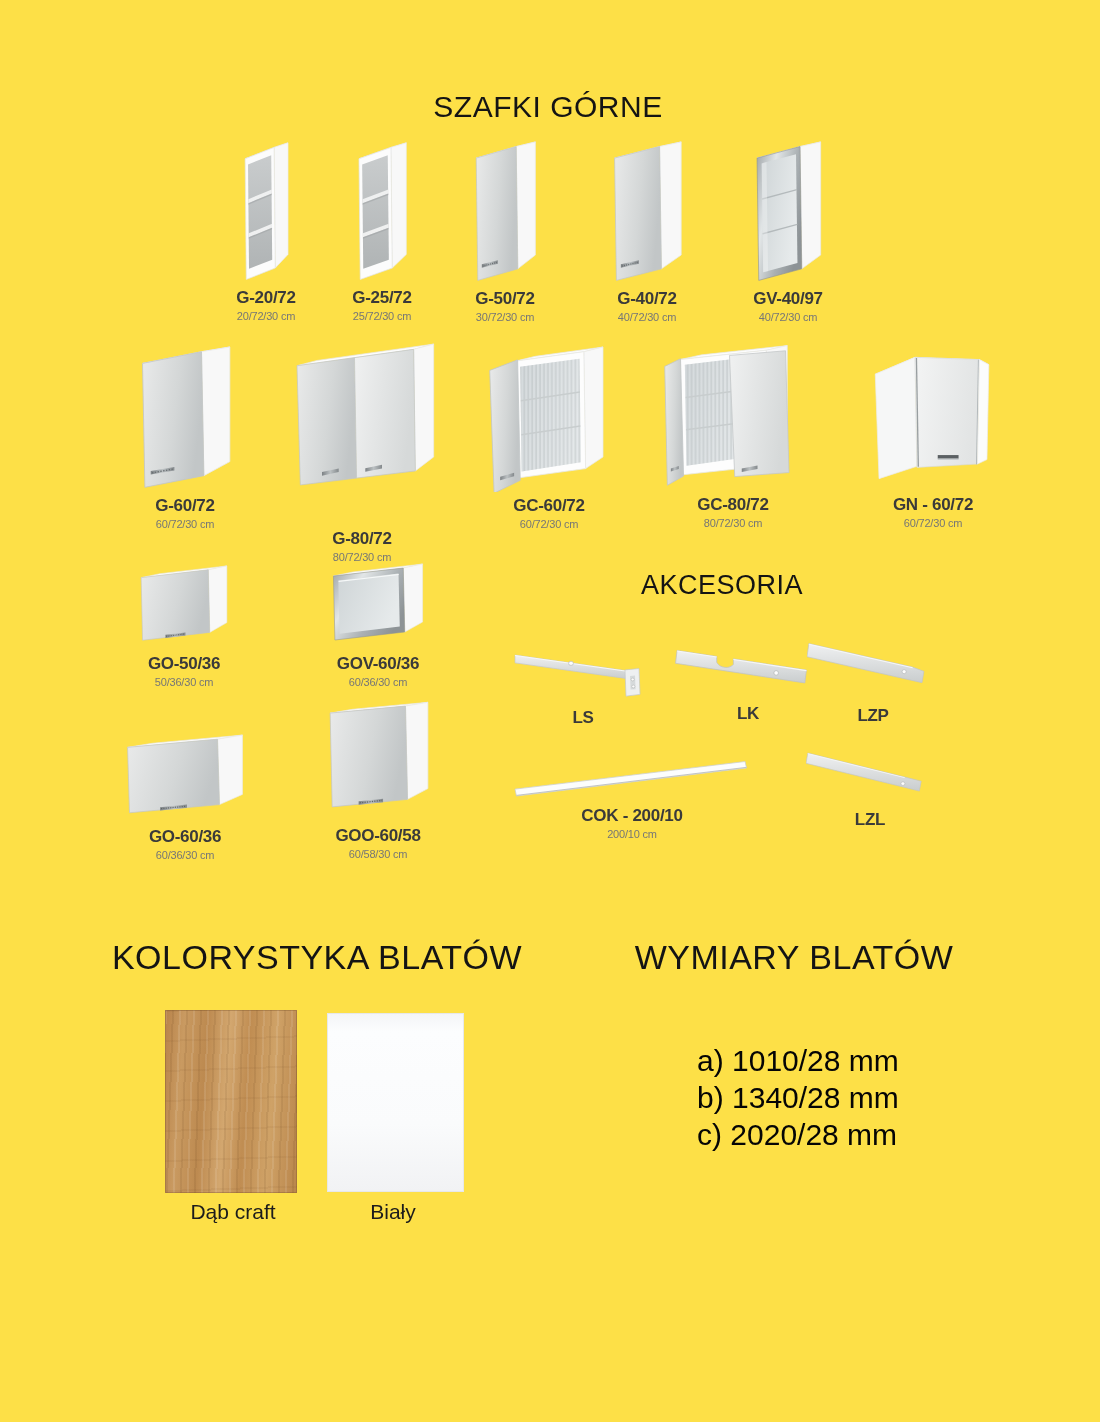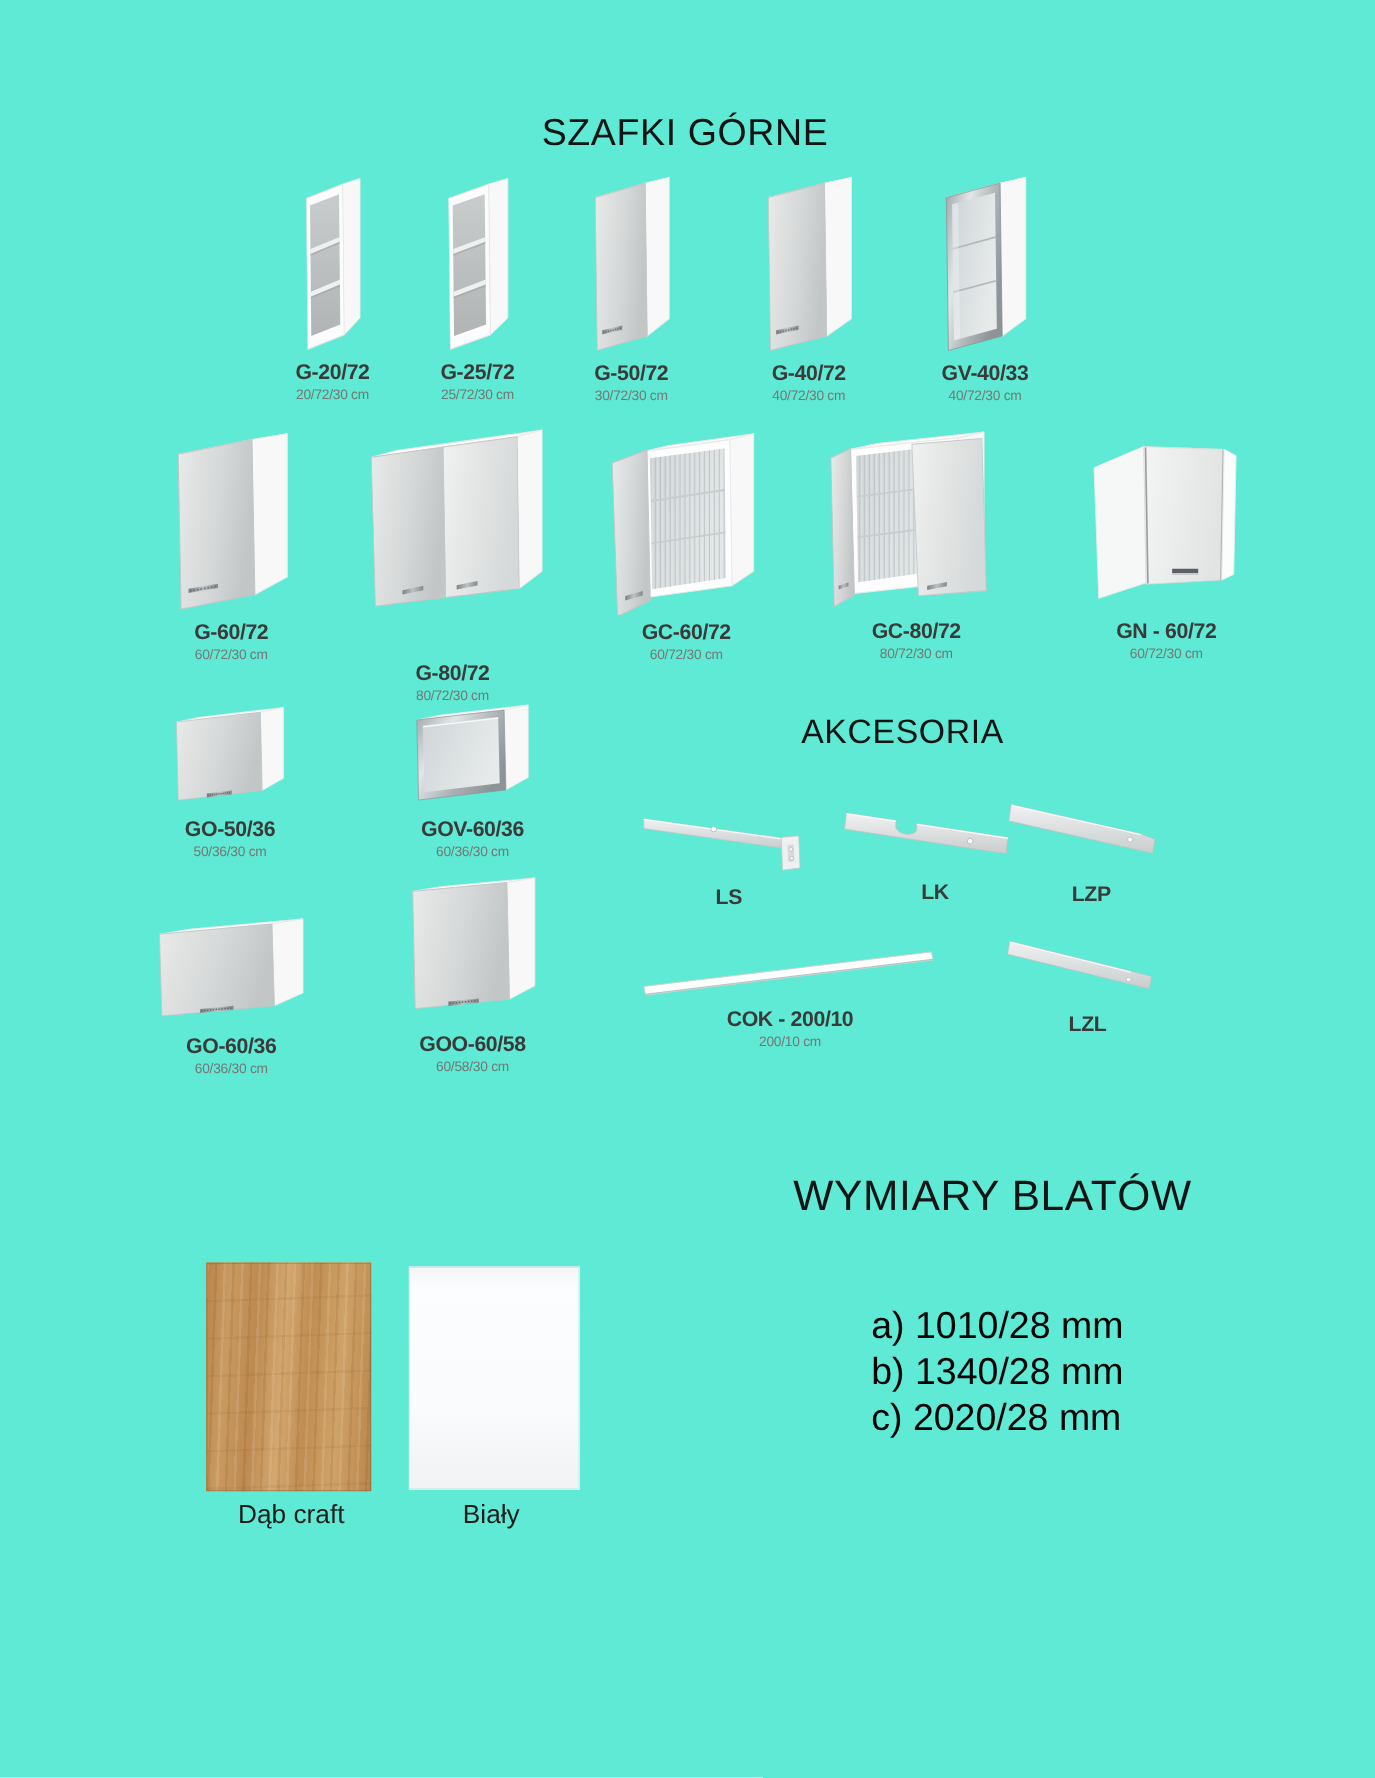--- a/index.html
+++ b/index.html
@@ -1,17 +1,17 @@
 <!DOCTYPE html>
 <html><head>
 <meta charset="utf-8">
 <style>
   html,body{margin:0;padding:0;background:#ffffff;}
   body{font-family:"Liberation Sans", sans-serif; color:#222;}
-  #canvas{position:relative;width:1100px;height:1422px;background:#5eead4;overflow:hidden;margin:0 auto;}
+  #canvas{position:relative;width:1100px;height:1422px;background:#fde047;overflow:hidden;margin:0 auto;}
 
   .t-center{position:absolute;transform:translateX(-50%);white-space:nowrap;color:#141414;}
   .title-main{font-size:30px;letter-spacing:0.5px;}
   .title-acc{font-size:27px;letter-spacing:0.5px;}
   .title-big{font-size:34px;letter-spacing:0.5px;}
 
   figure.item{position:absolute;margin:0;display:flex;flex-direction:column;align-items:center;}
   figure.item figcaption{margin-top:5px;text-align:center;}
   .code{font-size:17px;font-weight:700;color:#3a3a3a;letter-spacing:-0.3px;line-height:1.1;white-space:nowrap;}
   .size{font-size:11px;color:#767676;letter-spacing:-0.2px;margin-top:2px;white-space:nowrap;}
@@ -211,20 +211,21 @@
       <g id="sym-lzl">
         <path d="M2,6 L108,35 L126,40 L124,52 L106,47 L0,18.5 Z" fill="url(#gs)" stroke="#c0c4c5" stroke-width="0.7"></path>
         <line x1="2" y1="6.8" x2="108" y2="35.8" stroke="#f6f7f7" stroke-width="1.1"></line>
         <circle cx="106" cy="43" r="2.2" fill="#fdfdfd" stroke="#b3b7b8" stroke-width="0.7"></circle>
       </g>
     </defs>
   </svg>
 
   <div class="t-center title-main" style="left:548px;top:90px;">SZAFKI GÓRNE</div>
   <div class="t-center title-acc" style="left:722px;top:570px;text-align:right;">AKCESORIA</div>
+  <div class="t-center title-big" style="left:317px;top:938px;">KOLORYSTYKA BLATÓW</div>
   <div class="t-center title-big" style="left:794px;top:938px;">WYMIARY BLATÓW</div>
 
   <figure class="item" style="left:211px;top:136px;width:110px;">
     <svg class="fig" viewBox="0 0 100 130" preserveAspectRatio="none" style="width:58px;height:148px;">
         <use href="#sym-shelf"></use>
       </svg>
     <figcaption>
         <div class="code">G-20/72</div>
     <div class="size">20/72/30 cm</div>
       </figcaption>
@@ -254,21 +255,21 @@
     <figcaption>
         <div class="code">G-40/72</div>
     <div class="size">40/72/30 cm</div>
       </figcaption>
   </figure>
   <figure class="item" style="left:733px;top:135px;width:110px;">
     <svg class="fig" viewBox="0 0 100 130" preserveAspectRatio="none" style="width:86px;height:150px;">
         <use href="#sym-glass"></use>
       </svg>
     <figcaption>
-        <div class="code">GV-40/33</div>
+        <div class="code">GV-40/97</div>
     <div class="size">40/72/30 cm</div>
       </figcaption>
   </figure>
 
   <figure class="item" style="left:120px;top:340px;width:130px;">
     <svg class="fig" viewBox="0 0 100 130" preserveAspectRatio="none" style="width:118px;height:152px;">
         <use href="#sym-door"></use>
       </svg>
     <figcaption>
         <div class="code">G-60/72</div>

